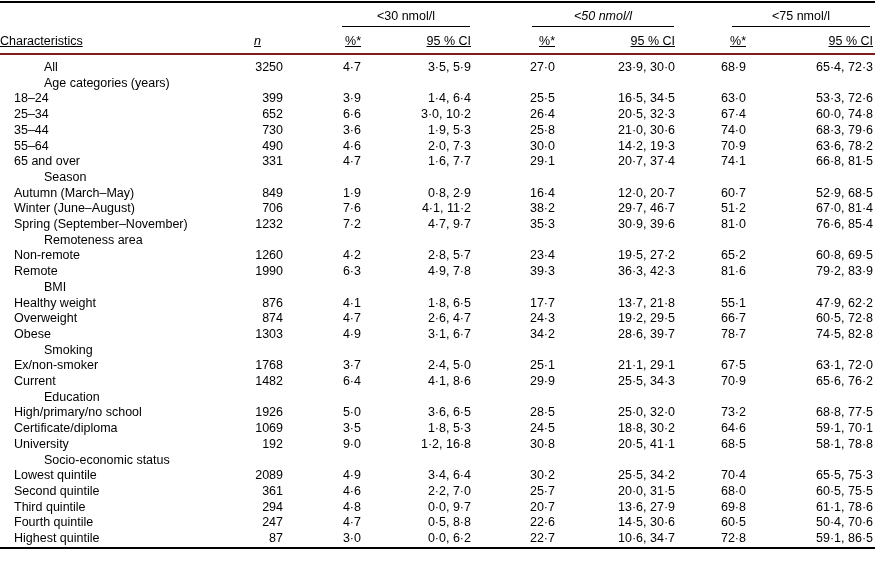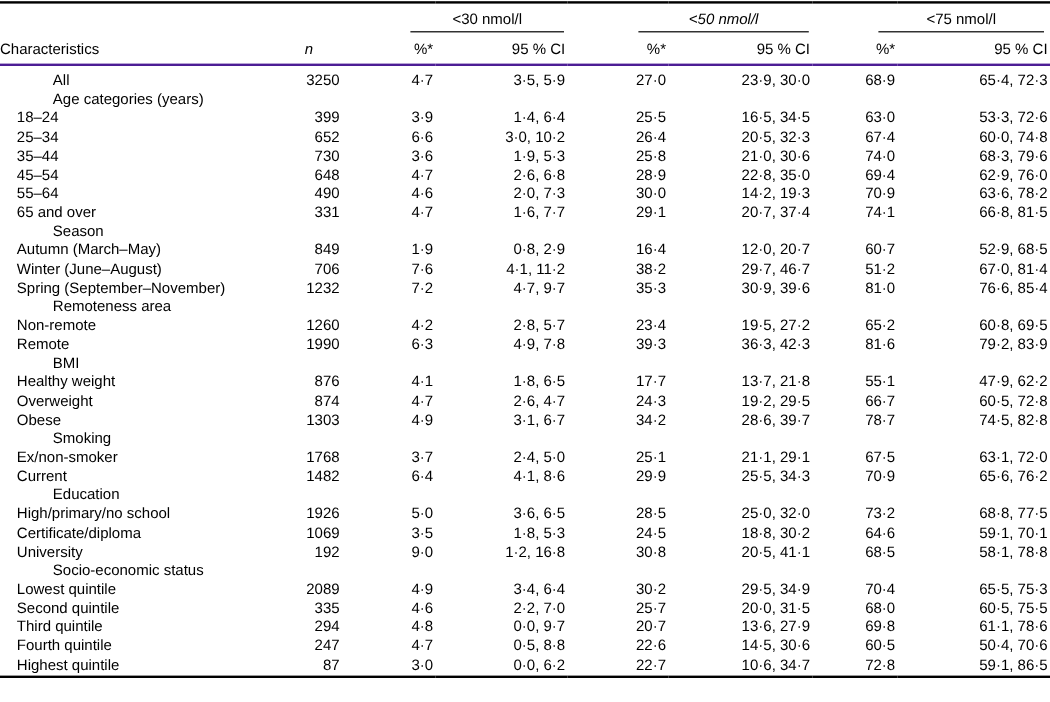--- a/index.html
+++ b/index.html
@@ -41,22 +41,23 @@
     padding-bottom: 3px;
     text-align: center;
     font-size: 12.5px;
   }
   .gl30 { width: 128px; margin-left: auto; margin-right: 3px; }
   .gl50 { width: 142px; margin-left: auto; margin-right: 3px; font-style: italic; }
   .gl75 { width: 138px; margin-left: auto; margin-right: 5px; }
 
   tr.sub-row th {
     height: 27px;
-    border-bottom: 2px solid #4c1d95;
+    border-bottom: 2px solid #7f1d1d;
     padding-bottom: 5px;
+    text-decoration: underline;
   }
   th.h-label { text-align: left; }
   th.h-n { text-align: center; font-style: italic; }
   th.h-num { text-align: right; padding-right: 2px; }
 
   tbody td {
     font-size: 12.5px;
     line-height: 15.7px;
     height: 15.7px;
     padding: 0;
@@ -153,30 +154,20 @@
     <td class="c-label">35–44</td>
     <td class="c-num">730</td>
     <td class="c-num">3·6</td>
     <td class="c-num">1·9, 5·3</td>
     <td class="c-num">25·8</td>
     <td class="c-num">21·0, 30·6</td>
     <td class="c-num">74·0</td>
     <td class="c-num">68·3, 79·6</td>
   </tr>
         <tr class="indent-row">
-    <td class="c-label">45–54</td>
-    <td class="c-num">648</td>
-    <td class="c-num">4·7</td>
-    <td class="c-num">2·6, 6·8</td>
-    <td class="c-num">28·9</td>
-    <td class="c-num">22·8, 35·0</td>
-    <td class="c-num">69·4</td>
-    <td class="c-num">62·9, 76·0</td>
-  </tr>
-        <tr class="indent-row">
     <td class="c-label">55–64</td>
     <td class="c-num">490</td>
     <td class="c-num">4·6</td>
     <td class="c-num">2·0, 7·3</td>
     <td class="c-num">30·0</td>
     <td class="c-num">14·2, 19·3</td>
     <td class="c-num">70·9</td>
     <td class="c-num">63·6, 78·2</td>
   </tr>
         <tr class="indent-row">
@@ -378,27 +369,27 @@
     <td class="c-num"></td>
     <td class="c-num"></td>
     <td class="c-num"></td>
   </tr>
         <tr class="indent-row">
     <td class="c-label">Lowest quintile</td>
     <td class="c-num">2089</td>
     <td class="c-num">4·9</td>
     <td class="c-num">3·4, 6·4</td>
     <td class="c-num">30·2</td>
-    <td class="c-num">29·5, 34·9</td>
+    <td class="c-num">25·5, 34·2</td>
     <td class="c-num">70·4</td>
     <td class="c-num">65·5, 75·3</td>
   </tr>
         <tr class="indent-row">
     <td class="c-label">Second quintile</td>
-    <td class="c-num">335</td>
+    <td class="c-num">361</td>
     <td class="c-num">4·6</td>
     <td class="c-num">2·2, 7·0</td>
     <td class="c-num">25·7</td>
     <td class="c-num">20·0, 31·5</td>
     <td class="c-num">68·0</td>
     <td class="c-num">60·5, 75·5</td>
   </tr>
         <tr class="indent-row">
     <td class="c-label">Third quintile</td>
     <td class="c-num">294</td>

